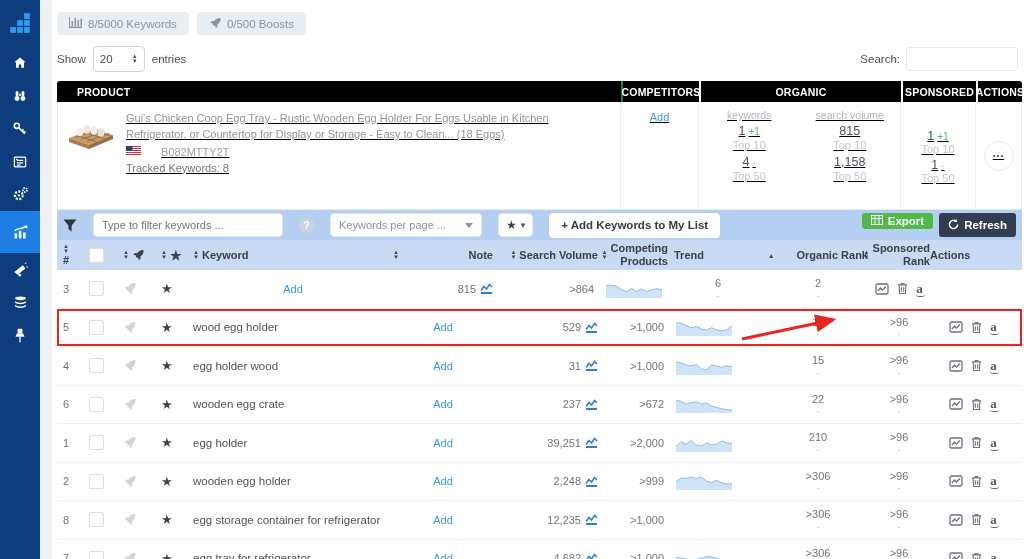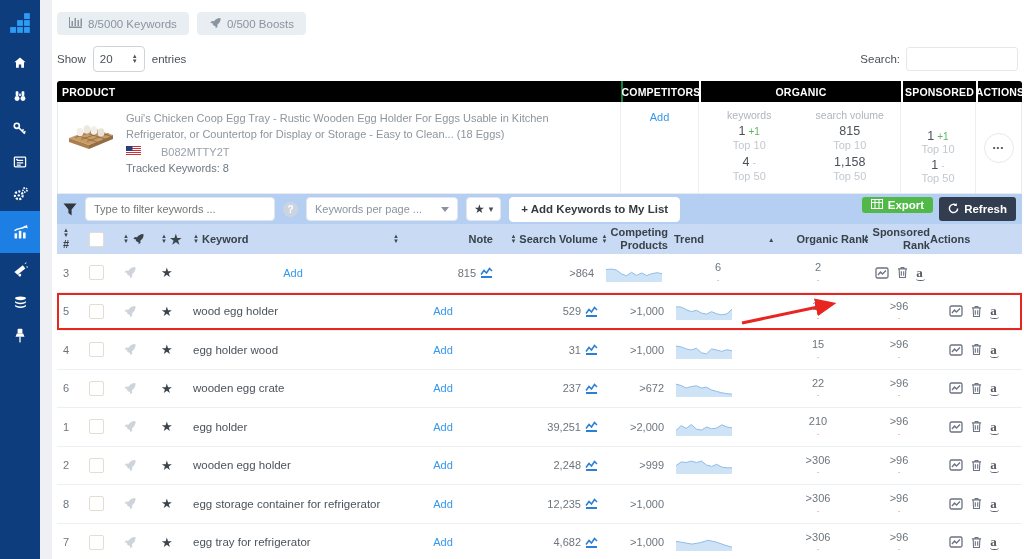--- a/index.html
+++ b/index.html
@@ -25,26 +25,26 @@
   .entries-select { width:52px; height:26px; background:#fff; border:1px solid #ced4da; border-radius:4px; display:flex; align-items:center; justify-content:space-between; padding:0 6px; cursor:pointer; }
   .entries-select .val { font-size:11.5px; color:#495057; }
   .mini-sort { display:flex; flex-direction:column; font-size:6px; line-height:5px; color:#495057; }
   .search-wrap { display:flex; align-items:center; gap:6px; font-size:11.5px; color:#495057; }
   .search-wrap input { width:112px; height:24px; border:1px solid #e4e8ec; border-radius:3px; padding:0 6px; font-size:11.5px; color:#495057; outline:none; }
 
   
   .product-panel { margin-top:9px; }
   .pp-header { display:flex; height:21px; background:#000; color:#fff; font-size:10.5px; font-weight:bold; letter-spacing:.2px; border-radius:3px 3px 0 0; }
   .pp-h { display:flex; align-items:center; justify-content:center; }
-  .pp-h.product { flex:1; justify-content:flex-start; padding-left:5px; }
+  .pp-h.product { flex:1; justify-content:flex-start; padding-left:20px; }
   .pp-h.competitors { width:78px; border-left:2px solid #15803d; }
   .pp-h.organic { width:202px; border-left:2px solid #fff; }
   .pp-h.sponsored { width:75px; border-left:2px solid #fff; }
   .pp-h.actions { width:46px; border-left:2px solid #fff; }
-  .pp-body { display:flex; background:#fff; border:1px solid #e9ecef; border-top:none; height:92px; }
+  .pp-body { display:flex; background:#fff; border:1px solid #e9ecef; border-top:none; height:108px;text-decoration:underline; }
   .pp-c { display:flex; }
   .pp-c.product { flex:1; padding:9px 6px 6px 6px; gap:10px; }
   .pp-c.competitors { width:78px; border-left:1px solid #eceff2; justify-content:center; padding-top:9px; }
   .pp-c.organic { width:202px; border-left:1px solid #eceff2; padding-top:7px; }
   .pp-c.sponsored { width:75px; border-left:1px solid #eceff2; flex-direction:column; align-items:center; padding-top:27px; }
   .pp-c.actions { width:46px; border-left:1px solid #eceff2; align-items:center; justify-content:center; }
   .prod-img { flex:0 0 52px; }
   .prod-info { font-size:11px; color:#8e959d; line-height:1.45; max-width:470px; }
   .prod-title { display:block; }
   .asin-line { display:flex; align-items:center; gap:20px; margin-top:2px; color:#99a0a8; }
@@ -52,21 +52,21 @@
   .link { color:#3598ec; text-decoration:none; font-size:11px; cursor:pointer; }
   .org-col { flex:1; display:flex; flex-direction:column; align-items:center; gap:1px; }
   .org-head { font-size:10.5px; color:#aeb5bd; margin-bottom:2px; }
   .rank-val { font-size:12.5px; color:#4a5158; }
   .rank-val .delta-pos { color:#5cb85c; font-size:10px; margin-left:3px; }
   .rank-val .delta-neutral { color:#c3c9cf; font-size:10px; margin-left:3px; }
   .tier { font-size:11px; color:#c2c8cf; margin-bottom:3px; }
   .dots-btn { width:30px; height:30px; border-radius:50%; border:1px solid #e6e9ed; background:#fff; color:#495057; font-size:8px; letter-spacing:1px; cursor:pointer; }
 
   
-  .filter-bar { background:#b5cff2; height:30px; display:flex; align-items:center; gap:8px; padding:0 6px; }
+  .filter-bar { background:#b5cff2; height:30px; display:flex; align-items:center; gap:16px; padding:0 6px; }
   .filter-input { width:190px; height:24px; border:1px solid #e3e7ec; border-radius:4px; padding:0 8px; font-size:11px; color:#495057; outline:none; }
   .help-icon { width:15px; height:15px; border-radius:50%; background:#ccd5df; color:#fff; font-size:10px; font-weight:bold; display:flex; align-items:center; justify-content:center; }
   .pp-select { width:152px; height:24px; background:#fff; border:1px solid #e3e7ec; border-radius:4px; display:flex; align-items:center; justify-content:space-between; padding:0 8px; font-size:11px; color:#8a949e; cursor:pointer; }
   .star-btn { height:24px; background:#fff; border:1px solid #e3e7ec; border-radius:4px; display:flex; align-items:center; gap:4px; padding:0 7px; cursor:pointer; }
   .star-btn .star { color:#3c434b; font-size:12px; }
   .star-btn .caret { color:#495057; font-size:9px; }
   .add-kw-btn { height:25px; background:#fff; border:1px solid #fff; border-radius:4px; padding:0 11px; font-size:11.5px; font-weight:bold; color:#343a40; cursor:pointer; }
   .fb-right { margin-left:auto; display:flex; gap:6px; }
   .export-btn { height:16px; background:#50b948; color:#fff; border:none; border-radius:3px; font-size:11.5px; font-weight:bold; padding:0 9px; display:flex; align-items:center; gap:5px; cursor:pointer; }
   .refresh-btn { height:24px; background:#323e4f; color:#fff; border:none; border-radius:3px; font-size:11.5px; font-weight:bold; padding:0 9px; display:flex; align-items:center; gap:5px; cursor:pointer; }

